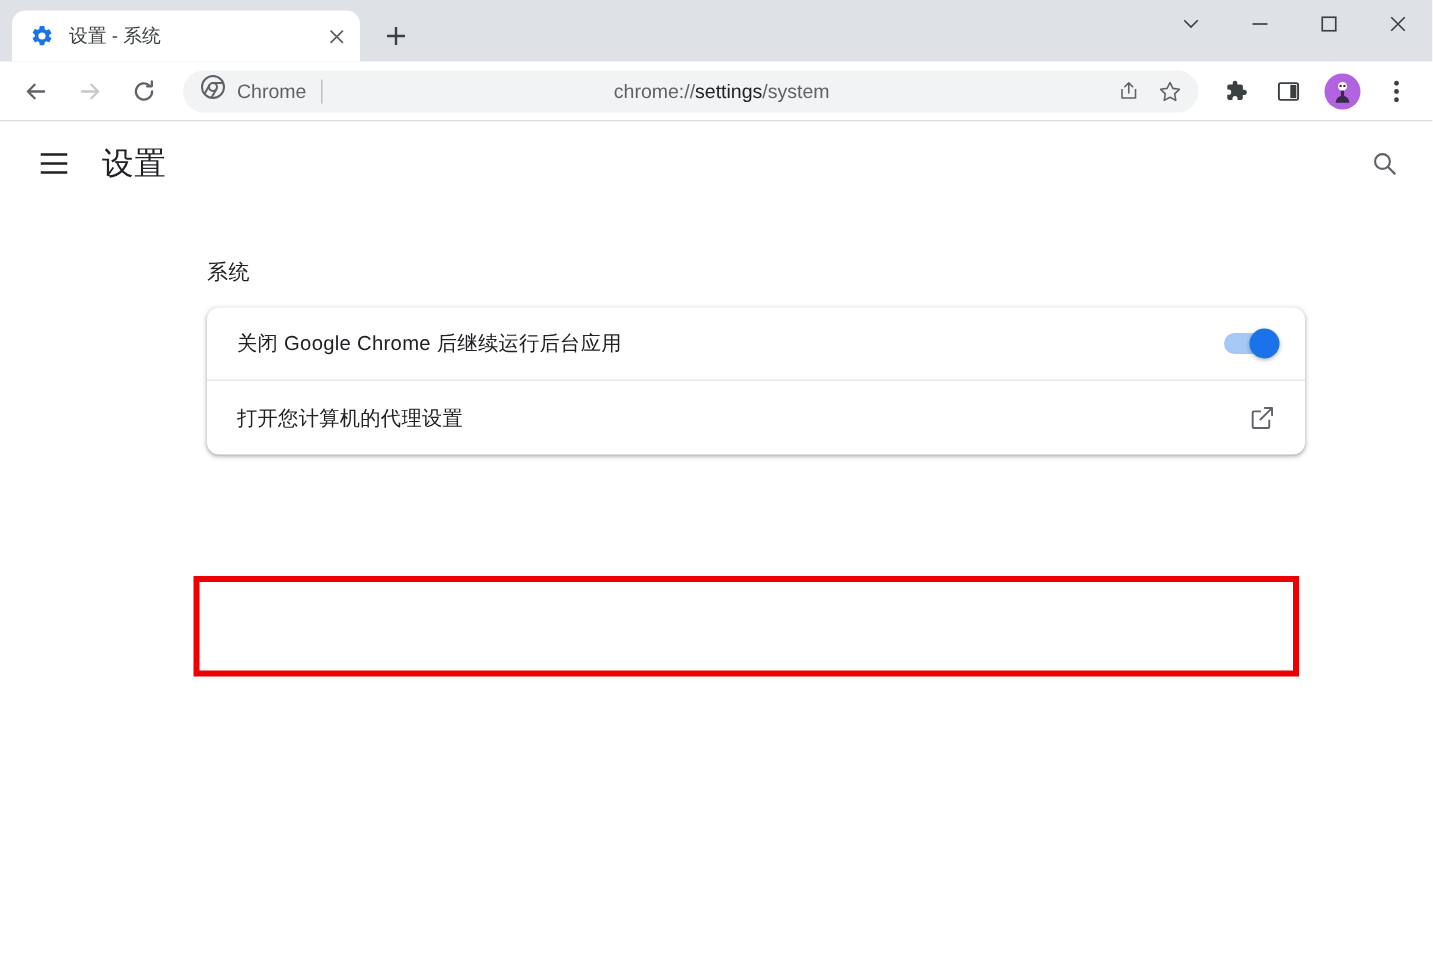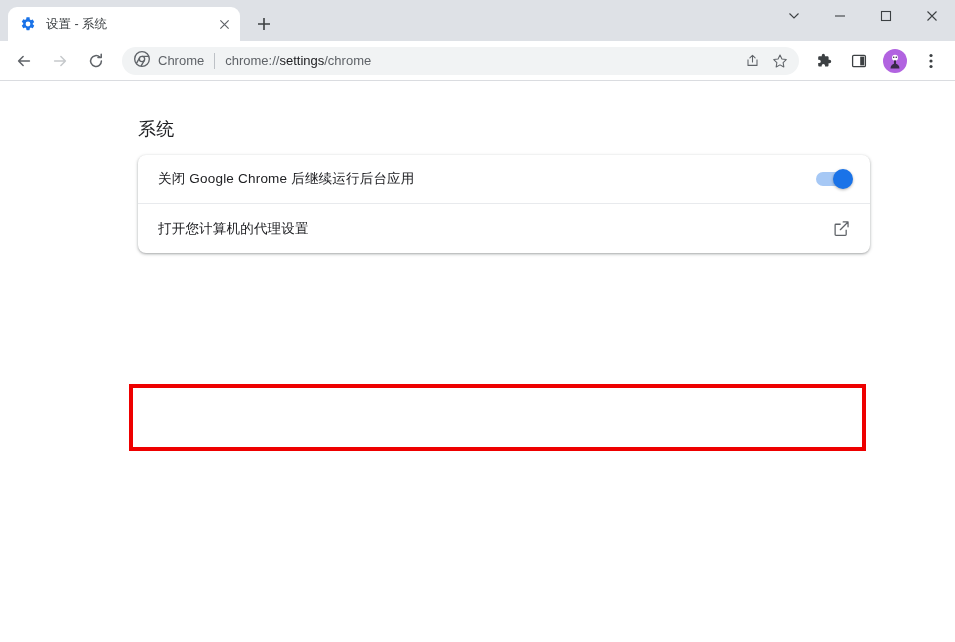--- a/index.html
+++ b/index.html
@@ -113,20 +113,21 @@
     flex: 1 1 auto;
     height: 28px;
     margin: 0 6px 0 8px;
     background: #f1f3f4;
     border-radius: 14px;
     display: flex;
     align-items: center;
     padding: 0 6px 0 12px;
     box-sizing: border-box;
     min-width: 0;
+    text-align: center;
   }
   .chrome-badge {
     display: flex;
     align-items: center;
     flex: 0 0 auto;
   }
   .chrome-badge-label {
     font-size: 13px;
     color: #5f6368;
     margin-left: 8px;
@@ -212,21 +213,21 @@
     align-items: center;
     justify-content: center;
   }
 
   .content {
     padding-left: 138px;
     padding-top: 36px;
     box-sizing: border-box;
   }
   .section-label {
-    font-size: 18px;
+    font-size: 14px;
     color: #202124;
     margin: 0 0 14px 0;
     letter-spacing: .3px;
   }
   .card {
     width: 732px;
     background: #ffffff;
     border-radius: 8px;
     box-shadow: 0 1px 2px rgba(60,64,67,.30), 0 1px 3px 1px rgba(60,64,67,.15);
     overflow: hidden;
@@ -363,21 +364,21 @@
       <span>
         <svg width="16" height="16" viewBox="0 0 24 24" aria-hidden="true">
           <circle cx="12" cy="12" r="11" fill="none" stroke="#5f6368" stroke-width="2"></circle>
           <circle cx="12" cy="12" r="4" fill="none" stroke="#5f6368" stroke-width="2"></circle>
           <path stroke="#5f6368" stroke-width="2" d="M12 8h10M8.5 10L3.5 19M15.5 14L10.5 22.8"></path>
         </svg>
       </span>
       <span class="chrome-badge-label">Chrome</span>
     </span>
     <span class="omni-sep"></span>
-    <span class="omni-url"><span>chrome://</span><b>settings</b><span>/chrome</span></span>
+    <span class="omni-url"><span>chrome://</span><b>settings</b><span>/system</span></span>
     <span class="omni-actions">
       <span class="omni-btn">
         <svg width="15" height="15" viewBox="0 0 20 20" aria-hidden="true">
           <path fill="none" stroke="#5f6368" stroke-width="1.4" stroke-linejoin="round" d="M4 8.5v8h12v-8"></path>
           <path fill="none" stroke="#5f6368" stroke-width="1.4" stroke-linecap="round" stroke-linejoin="round" d="M10 12V3m0 0L6.5 6.5M10 3l3.5 3.5"></path>
         </svg>
       </span>
       <span class="omni-btn">
         <svg width="16" height="16" viewBox="0 0 20 20" aria-hidden="true">
           <path fill="none" stroke="#5f6368" stroke-width="1.3" stroke-linejoin="round" d="M10 2.5l2.4 4.9 5.4.8-3.9 3.8.9 5.4-4.8-2.6-4.8 2.6.9-5.4L2.2 8.2l5.4-.8z"></path>
@@ -412,20 +413,34 @@
     <svg width="4" height="16" viewBox="0 0 4 16" aria-hidden="true">
       <circle cx="2" cy="2.5" r="1.6" fill="#3c4043"></circle>
       <circle cx="2" cy="8" r="1.6" fill="#3c4043"></circle>
       <circle cx="2" cy="13.5" r="1.6" fill="#3c4043"></circle>
     </svg>
   </div>
 </div>
 
 <div class="page">
 
+  <div class="settings-header">
+    <div class="hamburger">
+      <svg width="18" height="14" viewBox="0 0 18 14" aria-hidden="true">
+        <path stroke="#202124" stroke-width="1.8" d="M0 1h18M0 7h18M0 13h18"></path>
+      </svg>
+    </div>
+    <div class="settings-title">设置</div>
+    <div class="settings-search">
+      <svg width="18" height="18" viewBox="0 0 20 20" aria-hidden="true">
+        <circle cx="8.5" cy="8.5" r="5.5" fill="none" stroke="#5f6368" stroke-width="1.6"></circle>
+        <path stroke="#5f6368" stroke-width="1.6" stroke-linecap="round" d="M12.8 12.8L17.5 17.5"></path>
+      </svg>
+    </div>
+  </div>
 
   <div class="content">
     <div class="section-label">系统</div>
 
     <div class="card">
 
       <div class="row">
         <span class="row-label">关闭 Google Chrome 后继续运行后台应用</span>
         <span class="toggle on">
           <span class="knob"></span>

